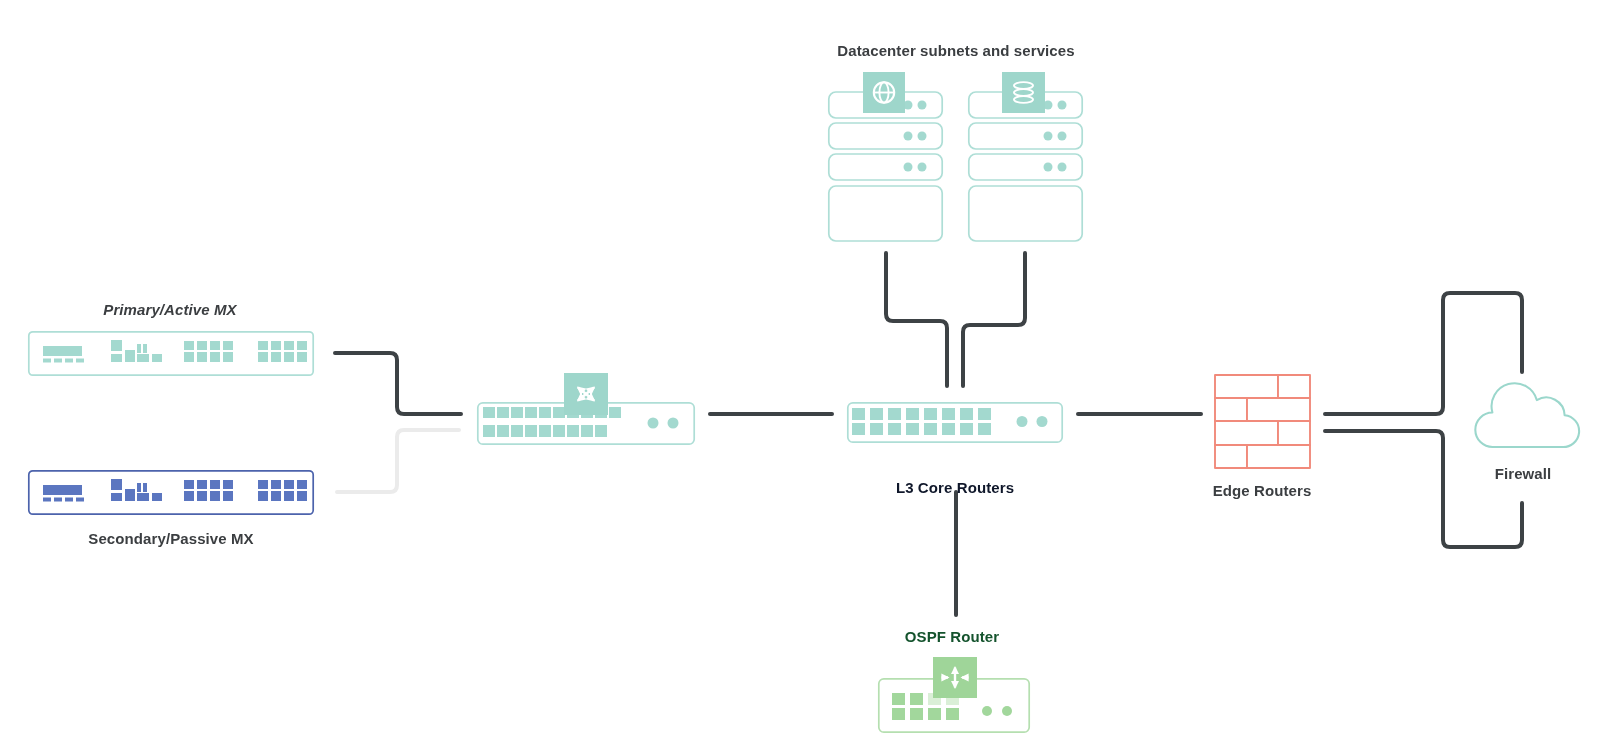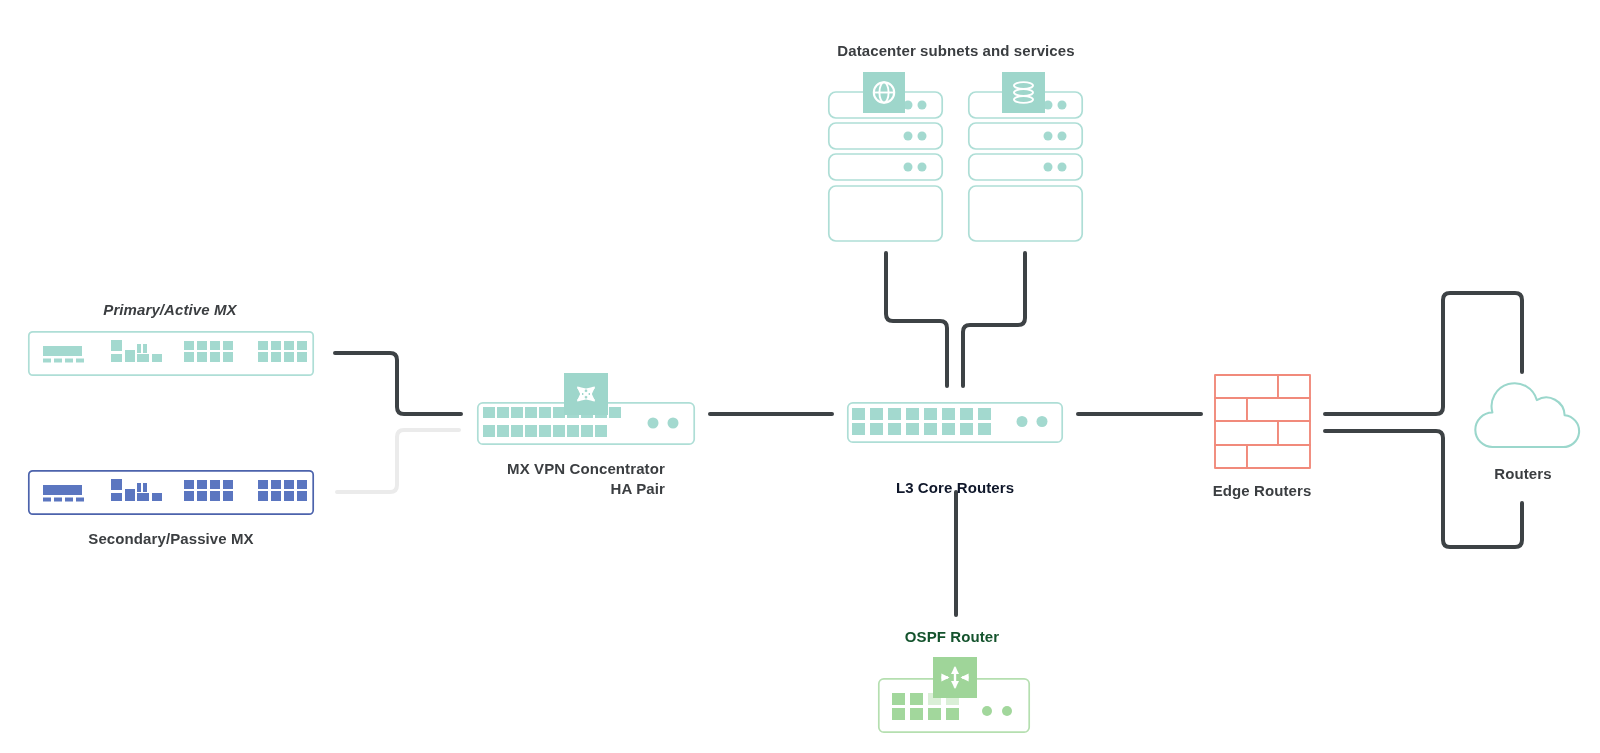--- a/index.html
+++ b/index.html
@@ -6,21 +6,21 @@
   .stage{
     position:relative;width:1600px;height:753px;background:#fff;overflow:hidden;
     font-family:"Liberation Sans", sans-serif;
   }
   #diagram{position:absolute;left:0;top:0;}
   .lbl{
     position:absolute;
     font-size:15px;font-weight:700;letter-spacing:.1px;
     color:#3b3e41;white-space:nowrap;
     transform:translateX(-50%);
-    text-align:right;line-height:20px;
+    text-align:left;line-height:20px;
   }
 </style>
 </head>
 <body>
 
 <div class="stage">
 
   <svg id="diagram" width="1600" height="753" viewBox="0 0 1600 753">
       <defs>
         <marker id="ah" viewBox="0 0 8 8" refX="6.5" refY="4" markerWidth="3.4" markerHeight="3.4" orient="auto-start-reverse">
@@ -215,27 +215,23 @@
       </g>
       <g transform="translate(1464,378) scale(1.15)">
         <path d="M25,60 a15,15 0 0 1 -0.3,-30 a20,20 0 0 1 38.6,-10.8 a16,16 0 0 1 24.2,13.2 a13,13 0 0 1 -2.5,27.6 z" fill="#fff" stroke="#9bd7cc" stroke-width="1.8" stroke-linejoin="round"></path>
       </g>
     </svg>
 
   <div class="lbl" style="left: 170px; top: 300px; color: rgb(59, 62, 65); font-style: italic;">Primary/Active MX</div>
 
   <div class="lbl" style="left: 171px; top: 529px; color: rgb(59, 62, 65);">Secondary/Passive MX</div>
 
-  <div class="lbl" style="left: 586px; top: 459px; color: rgb(59, 62, 65);">
-    <div>MX VPN Concentrator</div>
-    <div>HA Pair</div>
-  </div>
 
   <div class="lbl" style="left: 956px; top: 41px; color: rgb(59, 62, 65);">Datacenter subnets and services</div>
 
   <div class="lbl" style="left: 955px; top: 478px; color: #0f172a;">L3 Core Routers</div>
 
   <div class="lbl" style="left: 1262px; top: 481px; color: rgb(59, 62, 65);">Edge Routers</div>
 
-  <div class="lbl" style="left: 1523px; top: 464px; color: rgb(59, 62, 65);">Routers</div>
+  <div class="lbl" style="left: 1523px; top: 464px; color: rgb(59, 62, 65);">Firewall</div>
 
   <div class="lbl" style="left: 952px; top: 627px; color: #14532d;">OSPF Router</div>
 </div>
 
 </body></html>

